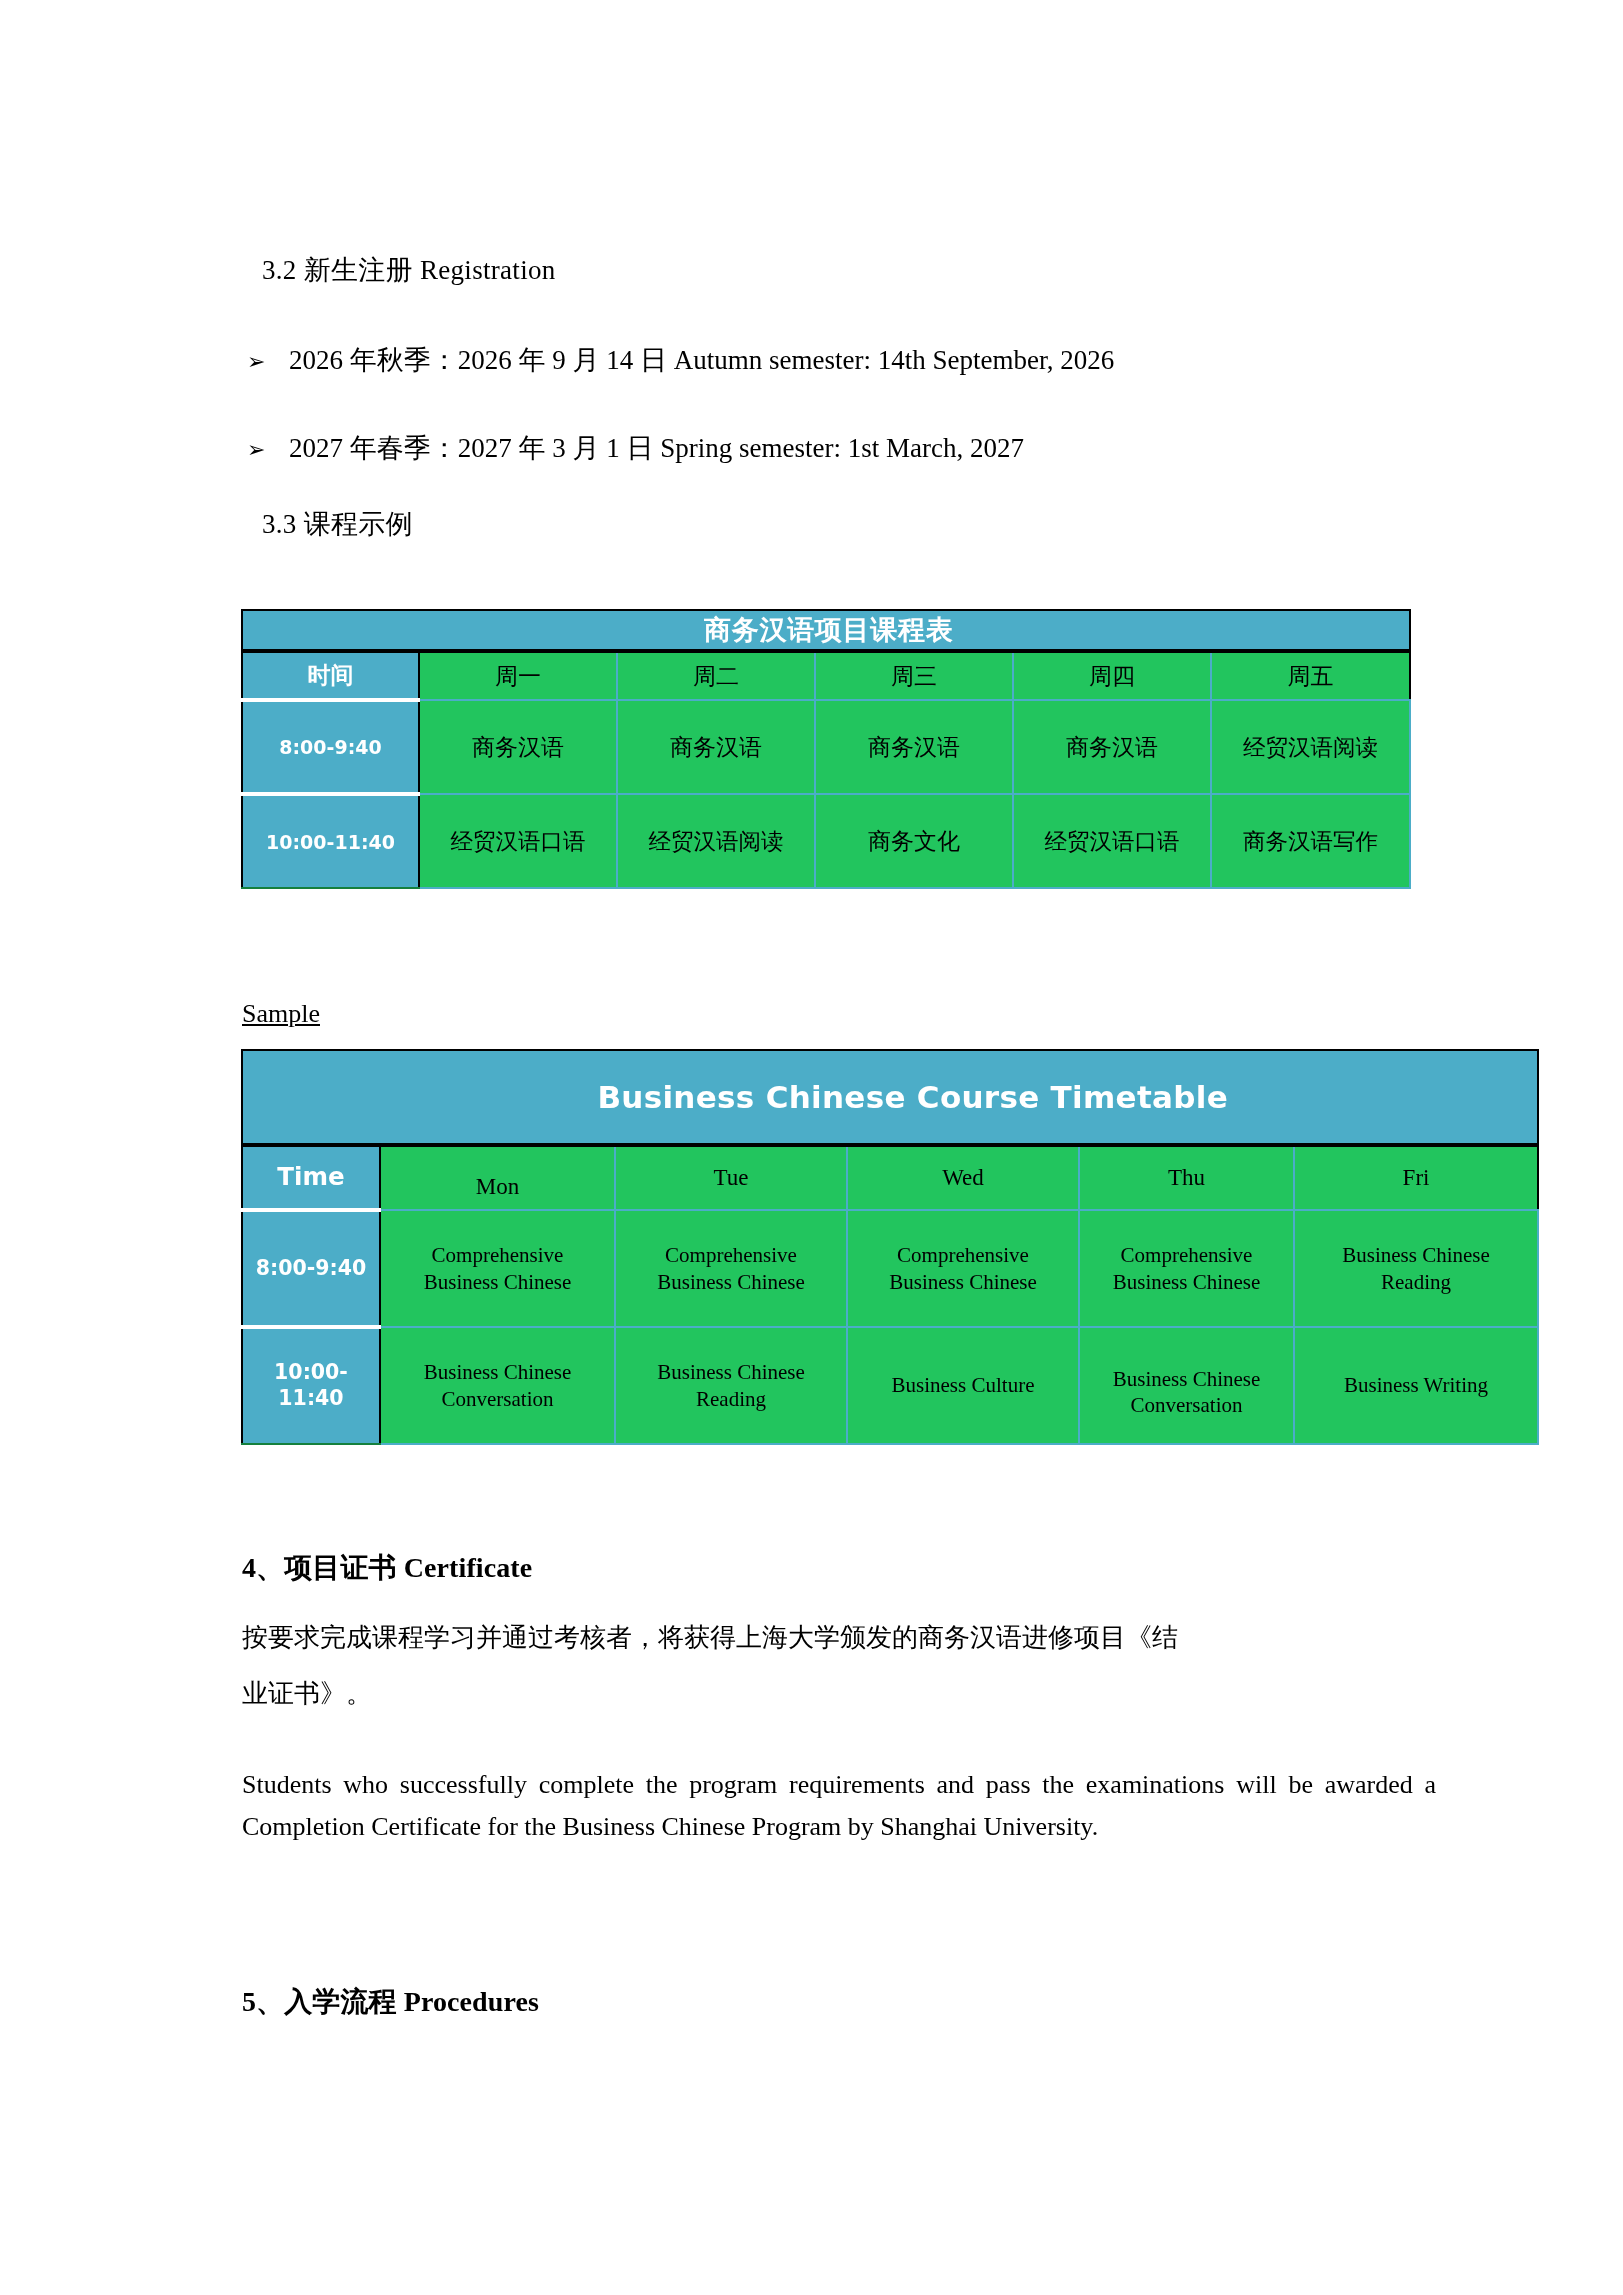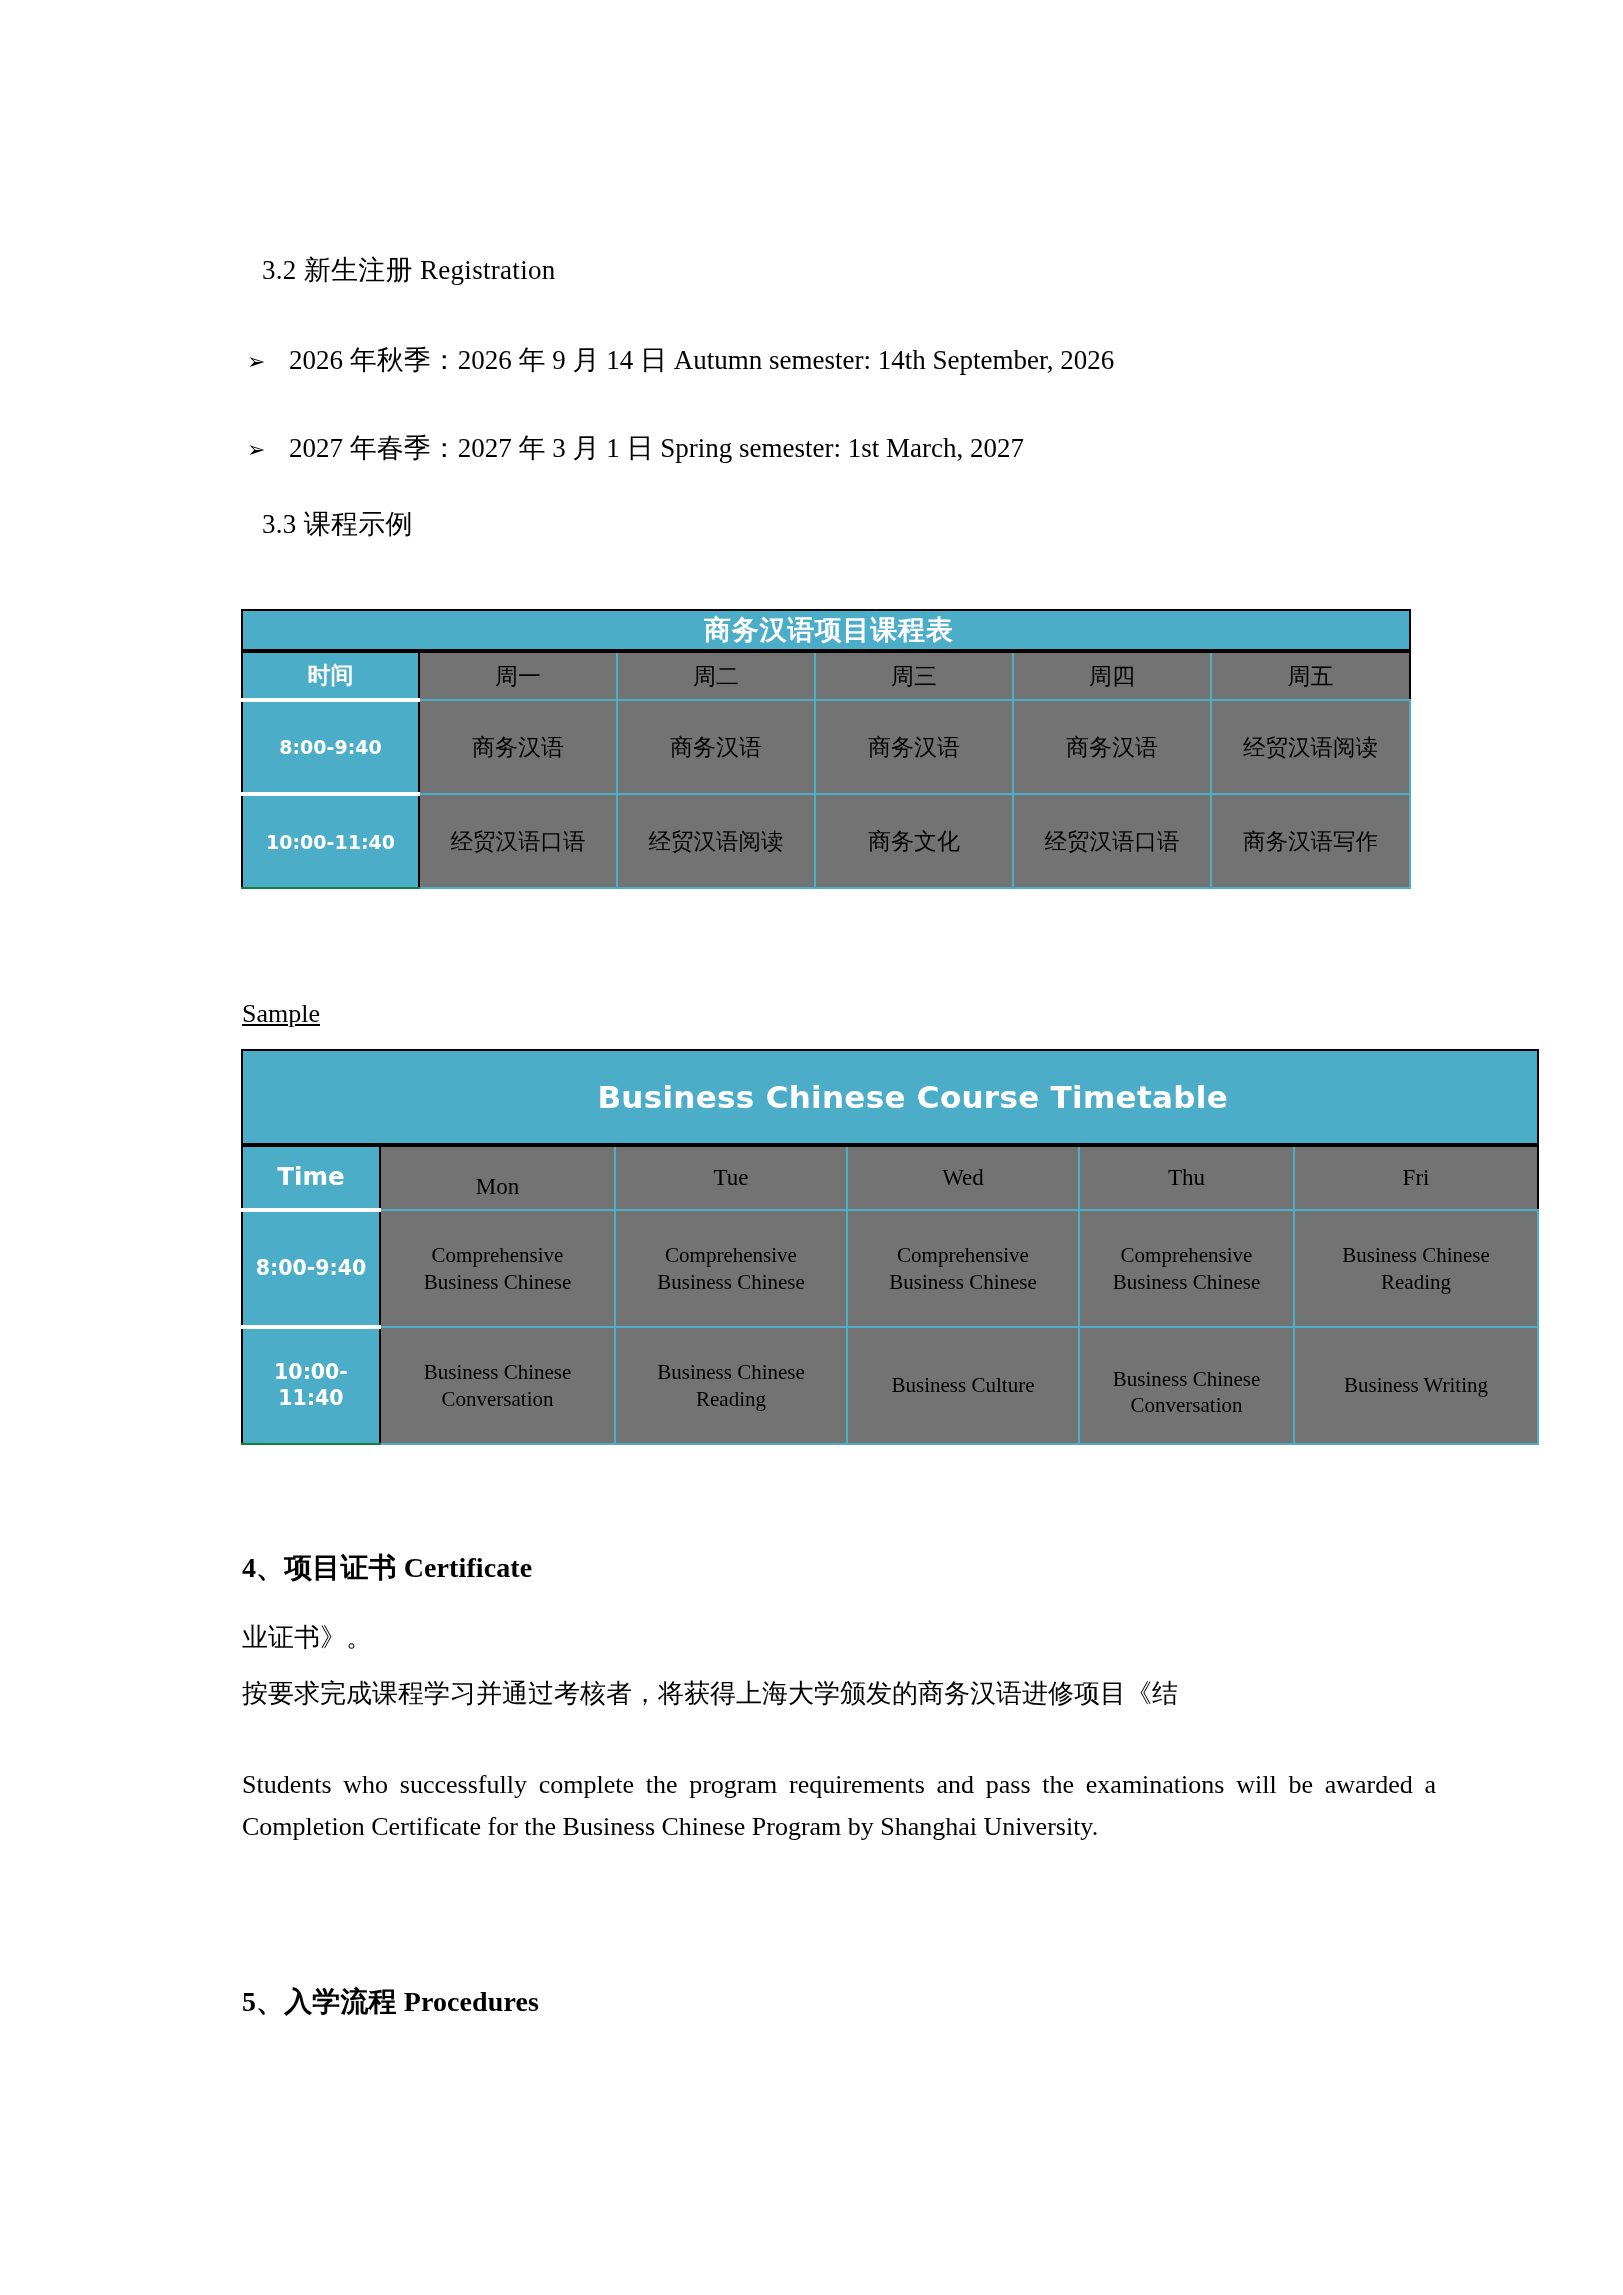--- a/index.html
+++ b/index.html
@@ -65,21 +65,21 @@
   table.tt {
     position: absolute;
     border-collapse: collapse;
     table-layout: fixed;
     background: #ffffff;
   }
   table.tt td {
     border: 2px solid #4CADC8;
     text-align: center;
     vertical-align: middle;
-    background: #737373;
+    background: #22c55e;
     padding: 0 2.7px;
   }
   table.tt td.title {
     background: #4CADC8;
     color: #ffffff;
     font-family: "DejaVu Sans", sans-serif;
     font-weight: bold;
     border: 2px solid #000000;
     border-bottom: 4.1px solid #000000;
   }
@@ -267,22 +267,22 @@
         <td class="body edge">
           <span class="cell2">Business Writing</span>
         </td>
       </tr>
     </tbody>
   </table>
 
   <div class="blk h-num" style="left:242px; top:1549px;">4、项目证书 Certificate</div>
 
   <div class="blk para-cn" style="left:242px; top:1610px; width:1193px;">
+    <div>按要求完成课程学习并通过考核者，将获得上海大学颁发的商务汉语进修项目《结</div>
     <div>业证书》。</div>
-    <div>按要求完成课程学习并通过考核者，将获得上海大学颁发的商务汉语进修项目《结</div>
   </div>
 
   <div class="blk para" style="left:242px; top:1764px; width:1194px;">Students who successfully complete the program requirements and pass the examinations will be awarded a Completion Certificate for the Business Chinese Program by Shanghai University.</div>
 
   <div class="blk h-num" style="left:242px; top:1983px;">5、入学流程  Procedures</div>
 
 </div>
 
 
 </body></html>

